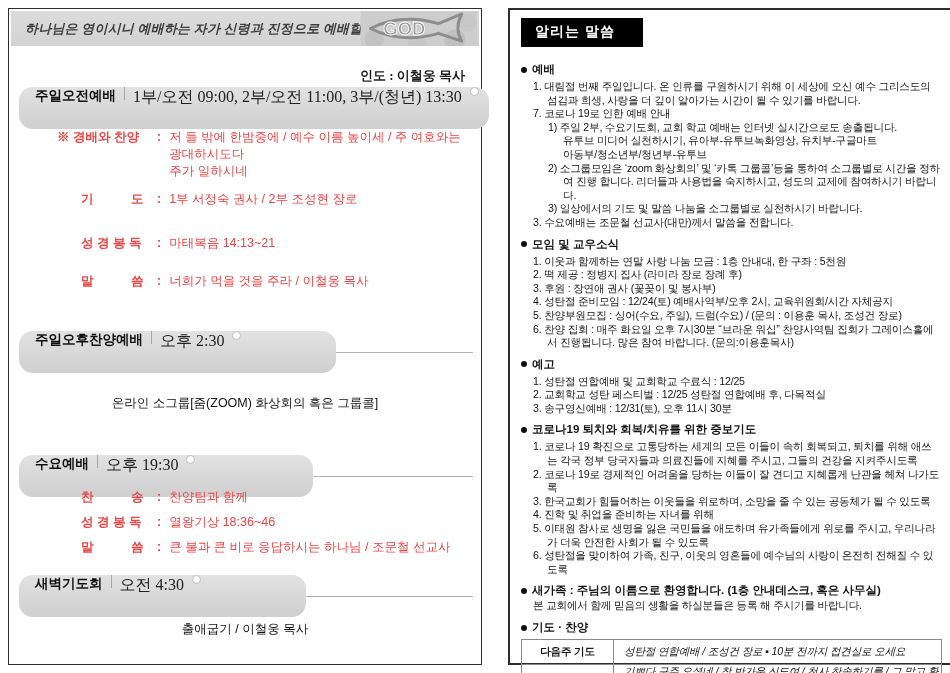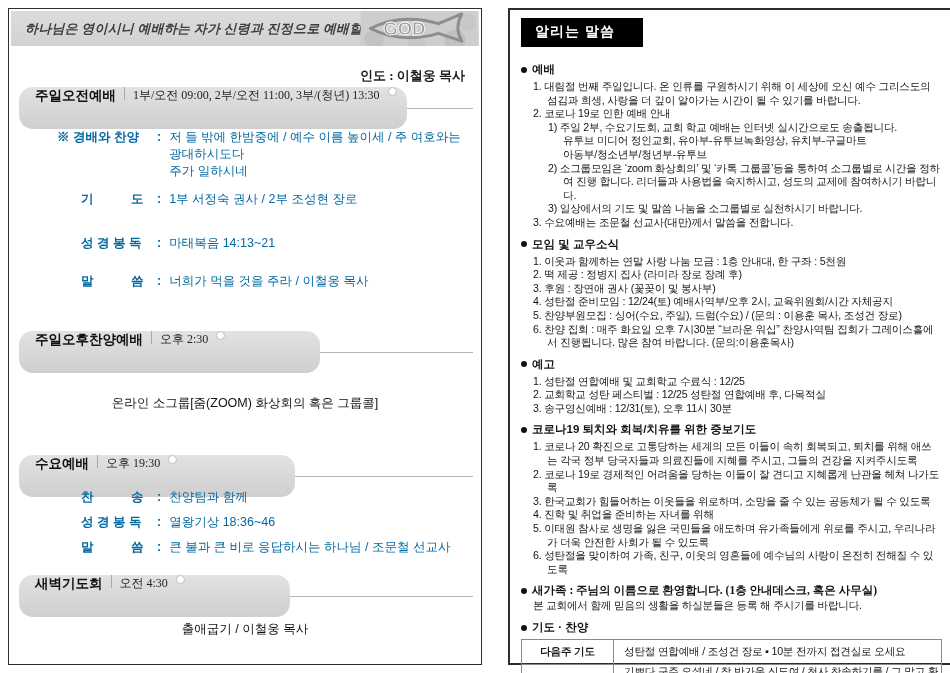--- a/index.html
+++ b/index.html
@@ -19,53 +19,53 @@
   .logo { position:absolute; right:0; top:0; height:35px; width:120px; }
 
   .leader { position:absolute; top:58px; right:16px; font-family:"Liberation Serif", serif;
             font-size:13px; font-weight:bold; color:#1a1a1a;text-align:center; }
 
   .svc { position:absolute; left:10px; right:8px; display:flex; align-items:center; }
   .pill { display:flex; align-items:flex-start; height:42px; background:linear-gradient(#e2e2e2,#cfcfcf);
           border-radius:14px; padding:0 10px 0 16px; }
   .svc-name { font-family:"Liberation Serif", serif; font-weight:bold; font-size:13.5px; color:#111; white-space:nowrap; }
   .vsep { width:1px; height:13px; background:#a8a8a8; margin:0 8px; }
-  .svc-time { font-family:"Liberation Serif", serif; font-size:12px; color:#222; white-space:nowrap; }
+  .svc-time { font-family:"Liberation Serif", serif; font-size:16px; color:#222; white-space:nowrap; }
   .dot { width:9px; height:9px; border-radius:50%; background:#ffffff; border:1px solid #bdbdbd; margin-left:8px; }
   .pill-ext { height:1px; }
   .rule { flex:1; border-top:1px solid #b3b3b3; }
 
-  .wrow { position:absolute; left:72px; right:10px; display:flex; font-size:12.5px; color:#0369a1; line-height:17px; }
+  .wrow { position:absolute; left:72px; right:10px; display:flex; font-size:12.5px; color:#ef4444; line-height:17px; }
   .wrow.first { left:48px; }
   .wlabel { font-weight:bold; white-space:pre; width:76px; flex:none; }
   .wrow.first .wlabel { width:100px; }
   .wcolon { font-weight:bold; margin-right:8px; flex:none; }
   .wval  { }
   .centernote { position:absolute; left:0; right:0; text-align:center; font-weight:normal;
                 font-size:12.5px; color:#111; }
 
   
   .rp-inner { position:absolute; inset:0; padding:8px 11px 6px 11px; color:#141414; }
   .ann-title { display:inline-block; background:#000; color:#fff; font-weight:bold;
                font-size:14px; padding:5px 28px 6px 14px; margin-bottom:8px; letter-spacing:1px; }
   .sec { margin-top:7px; }
   .sec-h { display:flex; align-items:center; font-weight:bold; font-size:11.5px; margin-bottom:3px; }
   .bdot { width:6px; height:6px; border-radius:50%; background:#111; margin-right:5px; flex:none; }
   .ln { font-size:10.6px; line-height:13.6px; letter-spacing:-.2px; }
   .i1 { padding-left:26px; text-indent:-14px; }
   .i2 { padding-left:42px; text-indent:-15px; }
   .i3 { padding-left:42px; }
   .sub { padding-left:12px; font-weight:normal; }
-  .sec-h.inline-h { margin-bottom:1px;font-family:Liberation Serif, serif; }
+  .sec-h.inline-h { margin-bottom:1px; }
   .sec-h .h-long { font-weight:bold; }
 
   table.pp { border-collapse:collapse; margin-top:4px; width:421px; }
   table.pp td { border:1px solid #8a8a8a; font-size:10.6px; height:25px; letter-spacing:-.2px; }
   td.c1 { width:92px; text-align:center; font-weight:bold; color:#1a1a1a; }
-  td.c2 { padding-left:10px; }
+  td.c2 { padding-left:10px;font-style:italic; }
 </style>
 </head>
 <body>
 
 <div class="canvas">
 
   <section class="page left">
 
     <div class="band">
       <span class="verse">하나님은 영이시니 예배하는 자가 신령과 진정으로 예배할찌니라 (요4:24)</span>
@@ -179,23 +179,23 @@
     <div class="rp-inner">
 
       <div class="ann-title">알리는 말씀</div>
 
       <div class="sec">
         <div class="sec-h">
           <span class="bdot"></span>
           <span>예배</span>
         </div>
         <div class="ln i1">1. 대림절 번째 주일입니다. 온 인류를 구원하시기 위해 이 세상에 오신 예수 그리스도의 섬김과 희생, 사랑을 더 깊이 알아가는 시간이 될 수 있기를 바랍니다.</div>
-        <div class="ln i1">2. 코로나 19로 인한 예배 안내</div>
+        <div class="ln i1">7. 코로나 19로 인한 예배 안내</div>
         <div class="ln i2">1) 주일 2부, 수요기도회, 교회 학교 예배는 인터넷 실시간으로도 송출됩니다.</div>
-        <div class="ln i3">유투브 미디어 정인교회, 유아부-유투브녹화영상, 유치부-구글마트</div>
+        <div class="ln i3">유투브 미디어 실천하시기, 유아부-유투브녹화영상, 유치부-구글마트</div>
         <div class="ln i3">아동부/청소년부/청년부-유투브</div>
         <div class="ln i2">2) 소그룹모임은 ‘zoom 화상회의’ 및 ‘카톡 그룹콜’등을 통하여 소그룹별로 시간을 정하여 진행 합니다. 리더들과 사용법을 숙지하시고, 성도의 교제에 참여하시기 바랍니다.</div>
         <div class="ln i2">3) 일상에서의 기도 및 말씀 나눔을 소그룹별로 실천하시기 바랍니다.</div>
         <div class="ln i1">3. 수요예배는 조문철 선교사(대만)께서 말씀을 전합니다.</div>
       </div>
 
       <div class="sec">
         <div class="sec-h">
           <span class="bdot"></span>
           <span>모임 및 교우소식</span>
@@ -216,21 +216,21 @@
         <div class="ln i1">1. 성탄절 연합예배 및 교회학교 수료식 : 12/25</div>
         <div class="ln i1">2. 교회학교 성탄 페스티벌 : 12/25 성탄절 연합예배 후, 다목적실</div>
         <div class="ln i1">3. 송구영신예배 : 12/31(토), 오후 11시 30분</div>
       </div>
 
       <div class="sec">
         <div class="sec-h">
           <span class="bdot"></span>
           <span>코로나19 퇴치와 회복/치유를 위한 중보기도</span>
         </div>
-        <div class="ln i1">1. 코로나 20 확진으로 고통당하는 세계의 모든 이들이 속히 회복되고, 퇴치를 위해 애쓰는 각국 정부 당국자들과 의료진들에 지혜를 주시고, 그들의 건강을 지켜주시도록</div>
+        <div class="ln i1">1. 코로나 19 확진으로 고통당하는 세계의 모든 이들이 속히 회복되고, 퇴치를 위해 애쓰는 각국 정부 당국자들과 의료진들에 지혜를 주시고, 그들의 건강을 지켜주시도록</div>
         <div class="ln i1">2. 코로나 19로 경제적인 어려움을 당하는 이들이 잘 견디고 지혜롭게 난관을 헤쳐 나가도록</div>
         <div class="ln i1">3. 한국교회가 힘들어하는 이웃들을 위로하며, 소망을 줄 수 있는 공동체가 될 수 있도록</div>
         <div class="ln i1">4. 진학 및 취업을 준비하는 자녀를 위해</div>
         <div class="ln i1">5. 이태원 참사로 생명을 잃은 국민들을 애도하며 유가족들에게 위로를 주시고, 우리나라가 더욱 안전한 사회가 될 수 있도록</div>
         <div class="ln i1">6. 성탄절을 맞이하여 가족, 친구, 이웃의 영혼들에 예수님의 사랑이 온전히 전해질 수 있도록</div>
       </div>
 
       <div class="sec">
         <div class="sec-h inline-h">
           <span class="bdot"></span>

